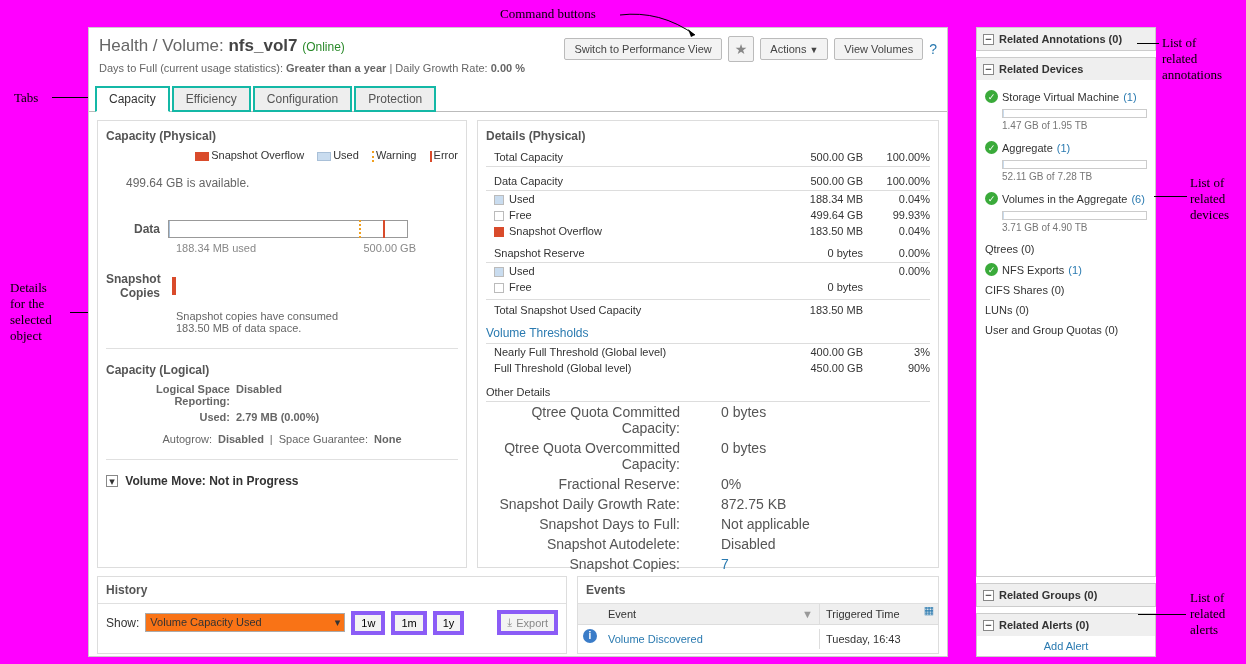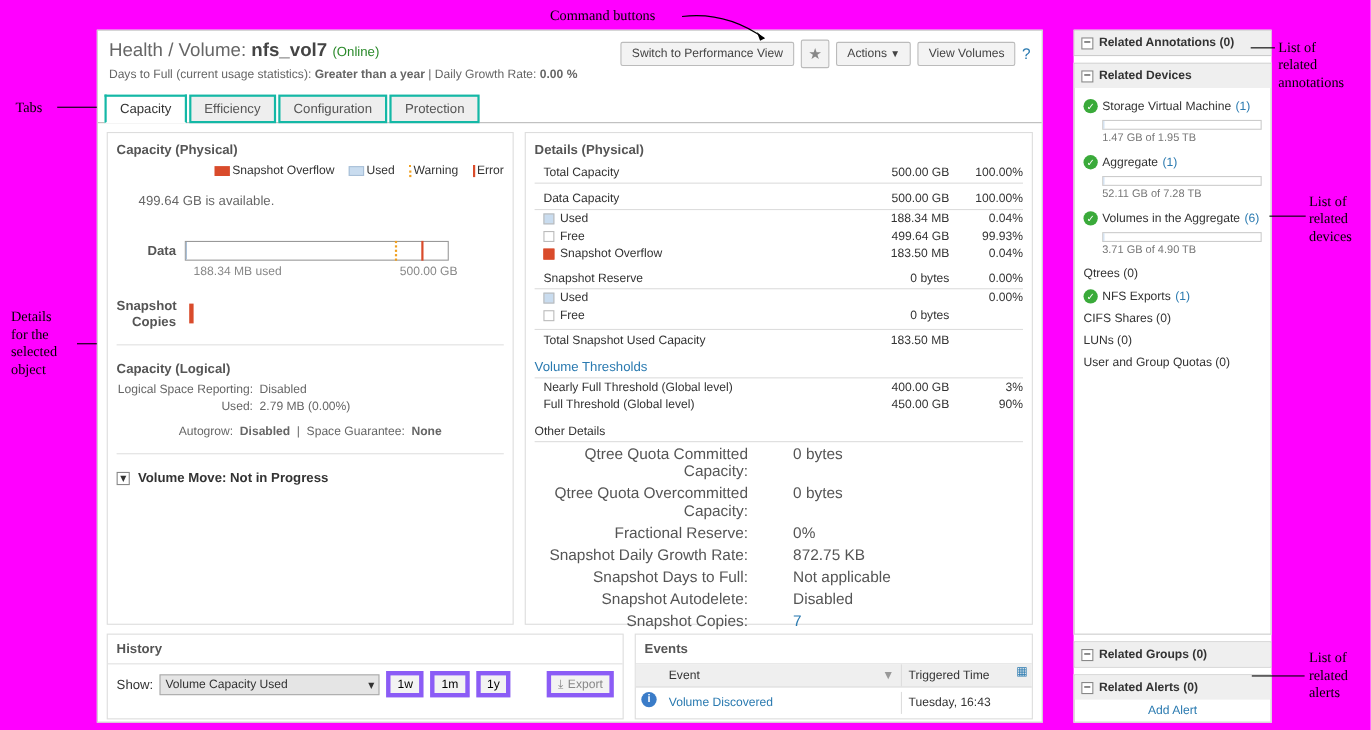--- a/index.html
+++ b/index.html
@@ -48,21 +48,21 @@
   .bar-used { position: absolute; left: 0; top: 0; bottom: 0; background: #c9dcef; border-right: 1px solid #a9c0d8; }
   .bar-warn { position: absolute; top: -1px; bottom: -1px; width: 0; border-left: 2px dotted #f0a020; }
   .bar-err { position: absolute; top: -1px; bottom: -1px; width: 2px; background: #d94b2b; }
   .bar-sub { font-size: 11px; color: #888; margin-left: 70px; display: flex; justify-content: space-between; width: 240px; }
 
   .snap-bar { display: inline-block; width: 4px; height: 18px; background: #d94b2b; margin-left: 4px; }
   .snap-text { font-size: 11px; color: #666; margin: 10px 0 0 70px; }
 
   .hr { border: none; border-top: 1px solid #e0e0e0; margin: 14px 0; }
 
-  .kv-row { display: flex; font-size: 11px; margin-bottom: 4px; color: #666; }
+  .kv-row { display: flex; font-size: 11px; margin-bottom: 4px; color: #666; font-weight: bold; }
   .kv-k { width: 130px; text-align: right; padding-right: 6px; }
   .kv-v { }
 
   
   .dt-row { display: flex; font-size: 11px; padding: 2px 0; }
   .dt-lbl { flex: 1; padding-left: 8px; }
   .dt-v1 { width: 76px; text-align: right; padding-right: 12px; }
   .dt-v2 { width: 55px; text-align: right; }
   .dt-sec { font-weight: normal; border-bottom: 1px solid #ddd; padding-bottom: 3px; margin-top: 6px; }
   .dt-sec.first { margin-top: 2px; }
@@ -72,21 +72,21 @@
   .other-k { width: 200px; text-align: right; padding-right: 6px; }
   .link-n { color: #2a7ab0; cursor: pointer; }
 
   
   .bottom { padding: 0 8px; display: flex; gap: 10px; }
   .history, .events { border: 1px solid #ddd; }
   .history { width: 470px; }
   .events { flex: 1; }
   .panel-title { font-weight: bold; color: #555; padding: 6px 8px; border-bottom: 1px solid #e0e0e0; }
   .history-ctrl { display: flex; align-items: center; padding: 6px 8px; gap: 6px; }
-  .select { border: 1px solid #aaa; padding: 2px 4px; width: 200px; display: flex; justify-content: space-between; background: #e5e5e5; font-size: 11px; }
+  .select { border: 1px solid #aaa; padding: 2px 4px; width: 200px; display: flex; justify-content: space-between; background: #f97316; font-size: 11px; }
   .small-btn { border: 4px solid #8b5cf6; background: #f3f3f3; padding: 2px 6px; font-size: 11px; cursor: pointer; }
   .export-btn { margin-left: auto; display: flex; gap: 4px; align-items: center; color: #888; }
 
   .ev-hdr { display: flex; background: #efefef; font-size: 11px; border-bottom: 1px solid #ddd; }
   .ev-col1 { width: 24px; }
   .ev-col2 { flex: 1; padding: 4px 6px; border-right: 1px solid #ddd; display: flex; justify-content: space-between; }
   .ev-col3 { width: 100px; padding: 4px 6px; }
   .ev-row { display: flex; font-size: 11px; padding: 4px 0; }
   .ev-icon { width: 24px; text-align: center; }
   .info-icon { display: inline-block; width: 14px; height: 14px; border-radius: 50%; background: #3a7cc8; color: #fff; font-weight: bold; font-size: 10px; line-height: 14px; text-align: center; }
@@ -161,20 +161,24 @@
       <div class="bar-sub">
         <span>188.34 MB used</span>
           <span>500.00 GB</span>
       </div>
 
       <div class="bar-row" style="margin-top:18px">
         <div class="bar-label" style="white-space:pre-line">Snapshot
 Copies</div>
         <span class="snap-bar"></span>
       </div>
+      <div class="snap-text">
+        <div>Snapshot copies have consumed</div>
+        <div>183.50 MB of data space.</div>
+      </div>
 
       <hr class="hr">
 
       <div class="sec-title">Capacity (Logical)</div>
       <div class="kv-row">
           <div class="kv-k">Logical Space Reporting:</div>
           <div class="kv-v">Disabled</div>
         </div>
       <div class="kv-row">
           <div class="kv-k">Used:</div>

